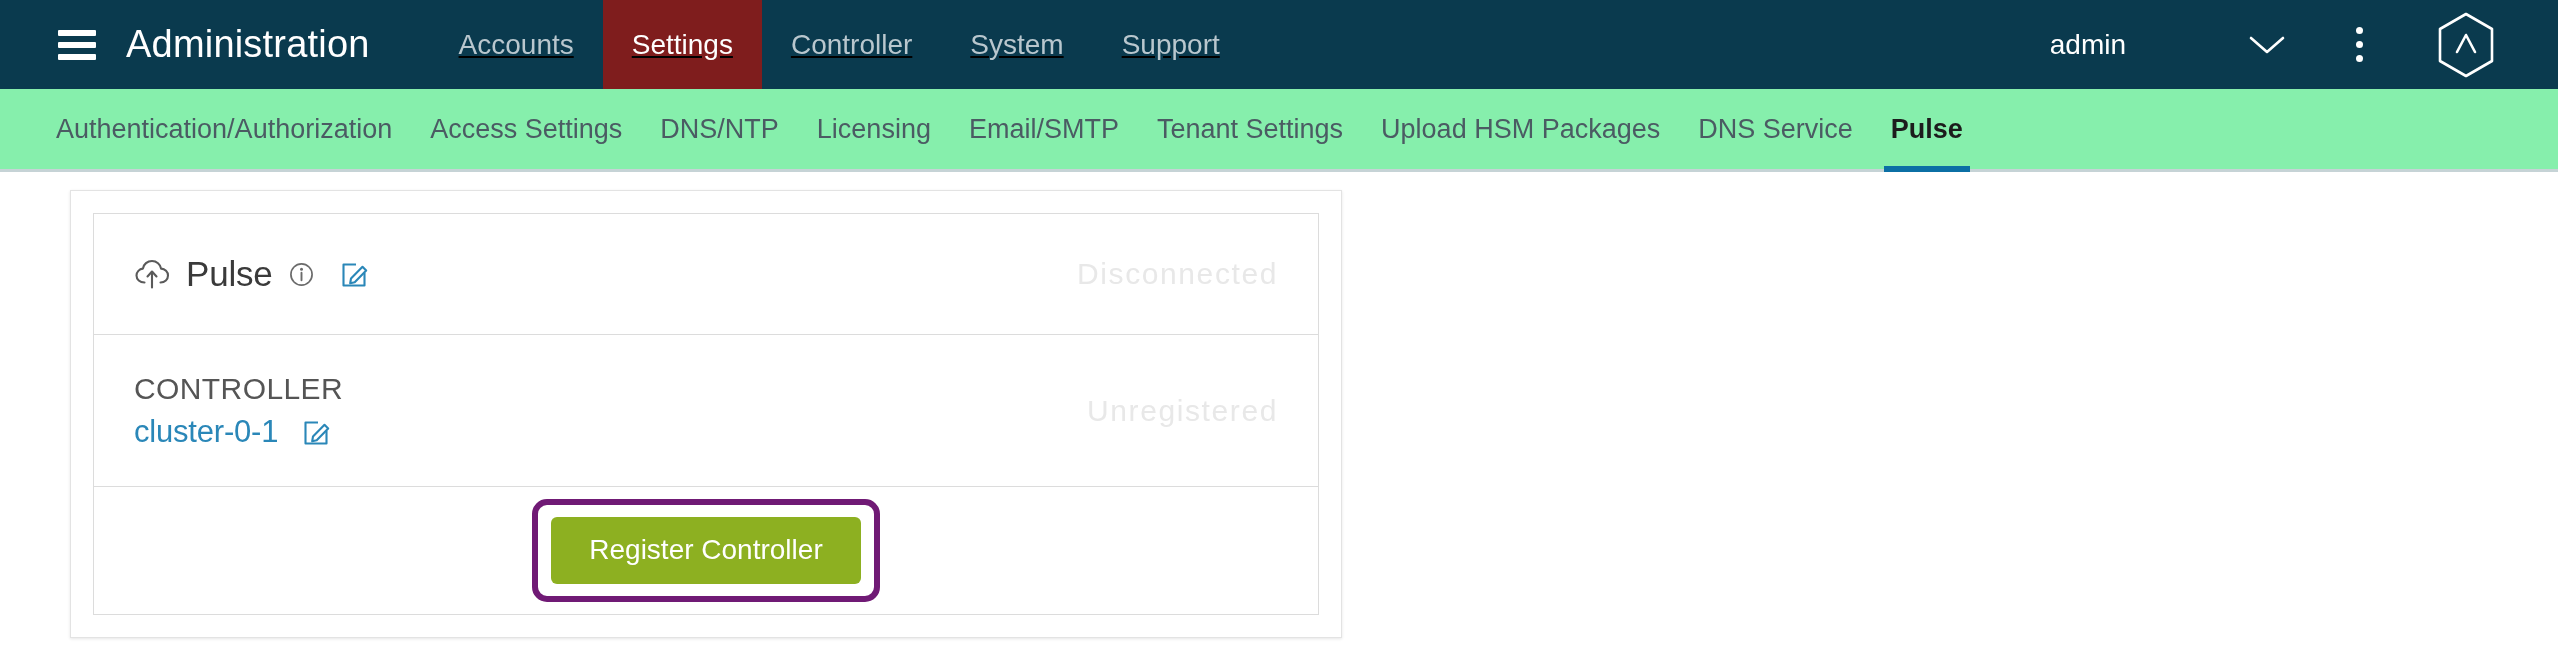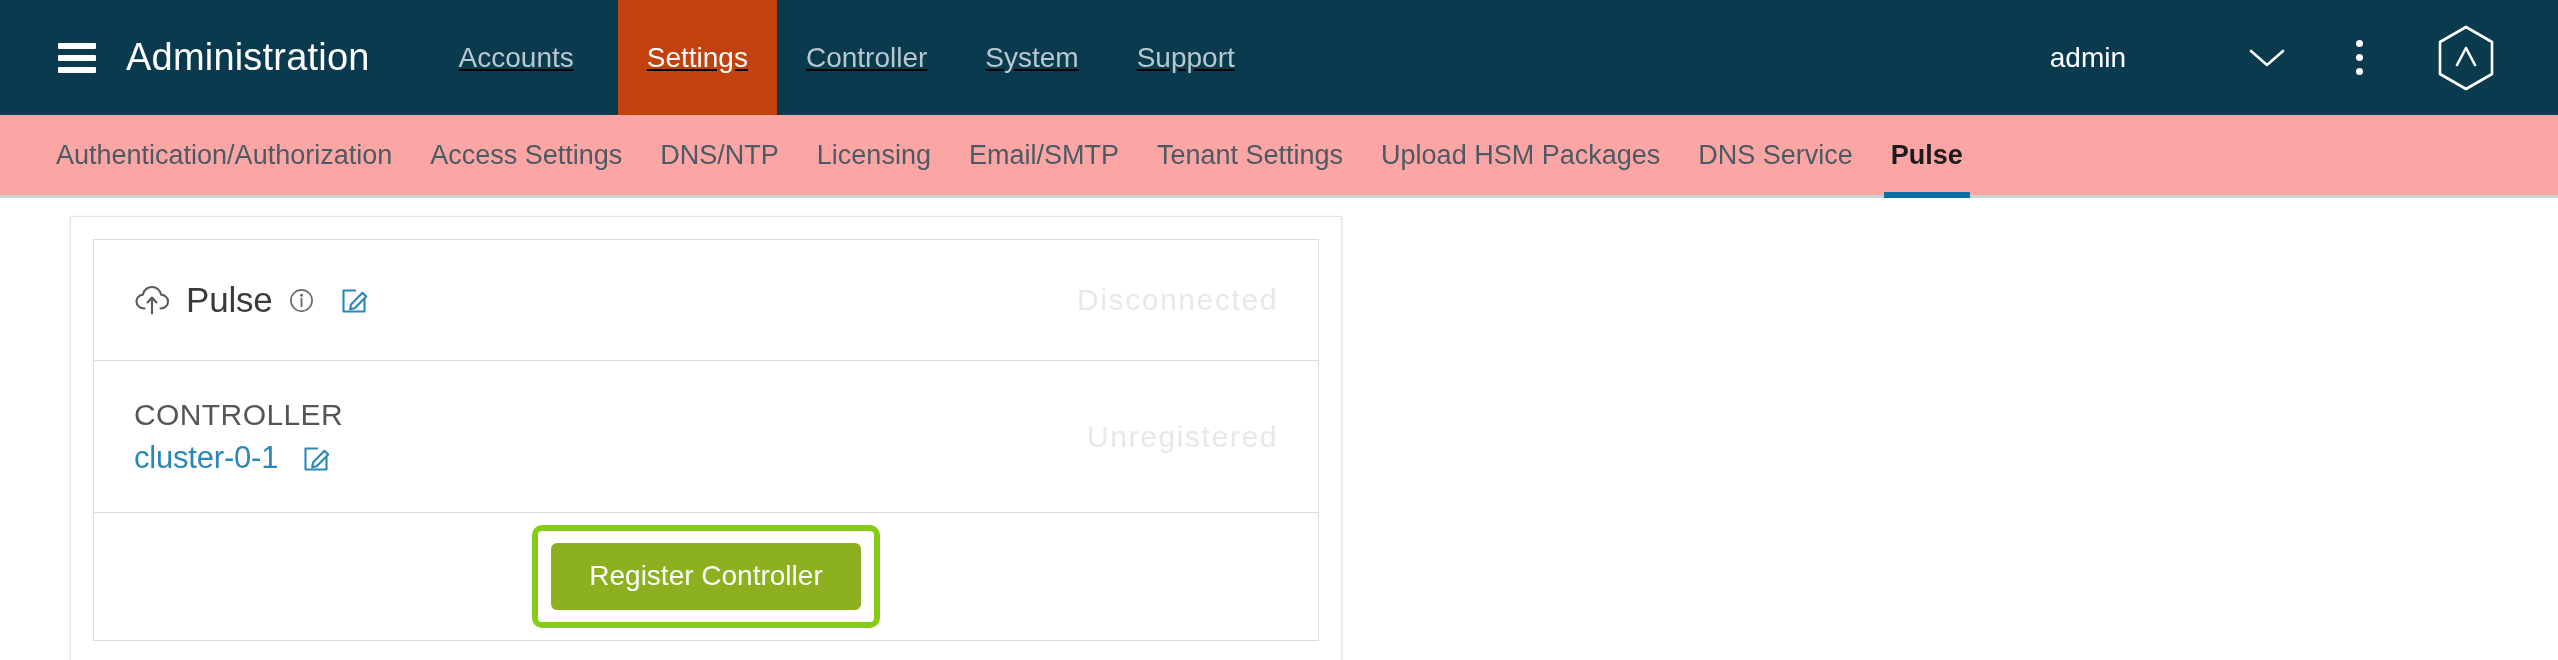--- a/index.html
+++ b/index.html
@@ -8,21 +8,21 @@
   html, body {
     width: 2558px;
     height: 660px;
     background: #ffffff;
     font-family: "Liberation Sans", sans-serif;
     -webkit-font-smoothing: antialiased;
   }
 
   
   .topbar {
-    height: 115px;
+    height: 89px;
     background: #0a3a4e;
     display: flex;
     align-items: stretch;
     position: relative;
   }
 
   .brand {
     display: flex;
     align-items: center;
     padding-left: 58px;
@@ -64,23 +64,22 @@
     display: flex;
     align-items: center;
     padding: 0 29px;
     color: #b9c7ce;
     font-size: 28px;
     white-space: nowrap;
     cursor: pointer;
     text-decoration: none;
   }
   .mainnav-item.active {
-    background: #c2410c;
+    background: #7f1d1d;
     color: #ffffff;
-    margin-left: 15px;
   }
 
   .topbar-right {
     margin-left: auto;
     display: flex;
     align-items: center;
     padding-right: 52px;
     gap: 8px;
   }
   .user-name {
@@ -103,21 +102,21 @@
   .kebab-dot {
     width: 7px; height: 7px; border-radius: 50%;
     background: #ffffff;
     display: block;
   }
   .kebab-stack { display: flex; flex-direction: column; gap: 7px; align-items: center; }
 
   
   .subnav {
     height: 83px;
-    background: #fca5a5;
+    background: #86efac;
     border-bottom: 3px solid #c6d3d6;
     display: flex;
     align-items: stretch;
     padding-left: 56px;
   }
   .subnav-item {
     display: flex;
     align-items: center;
     position: relative;
     padding: 0 19px;
@@ -216,22 +215,22 @@
   }
 
   
   .action-row {
     min-height: 128px;
     justify-content: center;
     position: relative;
     padding: 0;
   }
   .highlight-box {
-    border: 6px solid #84cc16;
-    border-radius: 10px;
+    border: 6px solid #701a75;
+    border-radius: 15px;
     padding: 12px 13px;
     display: inline-flex;
     background: transparent;
   }
   .btn-register {
     background: #8db021;
     color: #ffffff;
     border: none;
     border-radius: 6px;
     font-family: "Liberation Sans", sans-serif;

